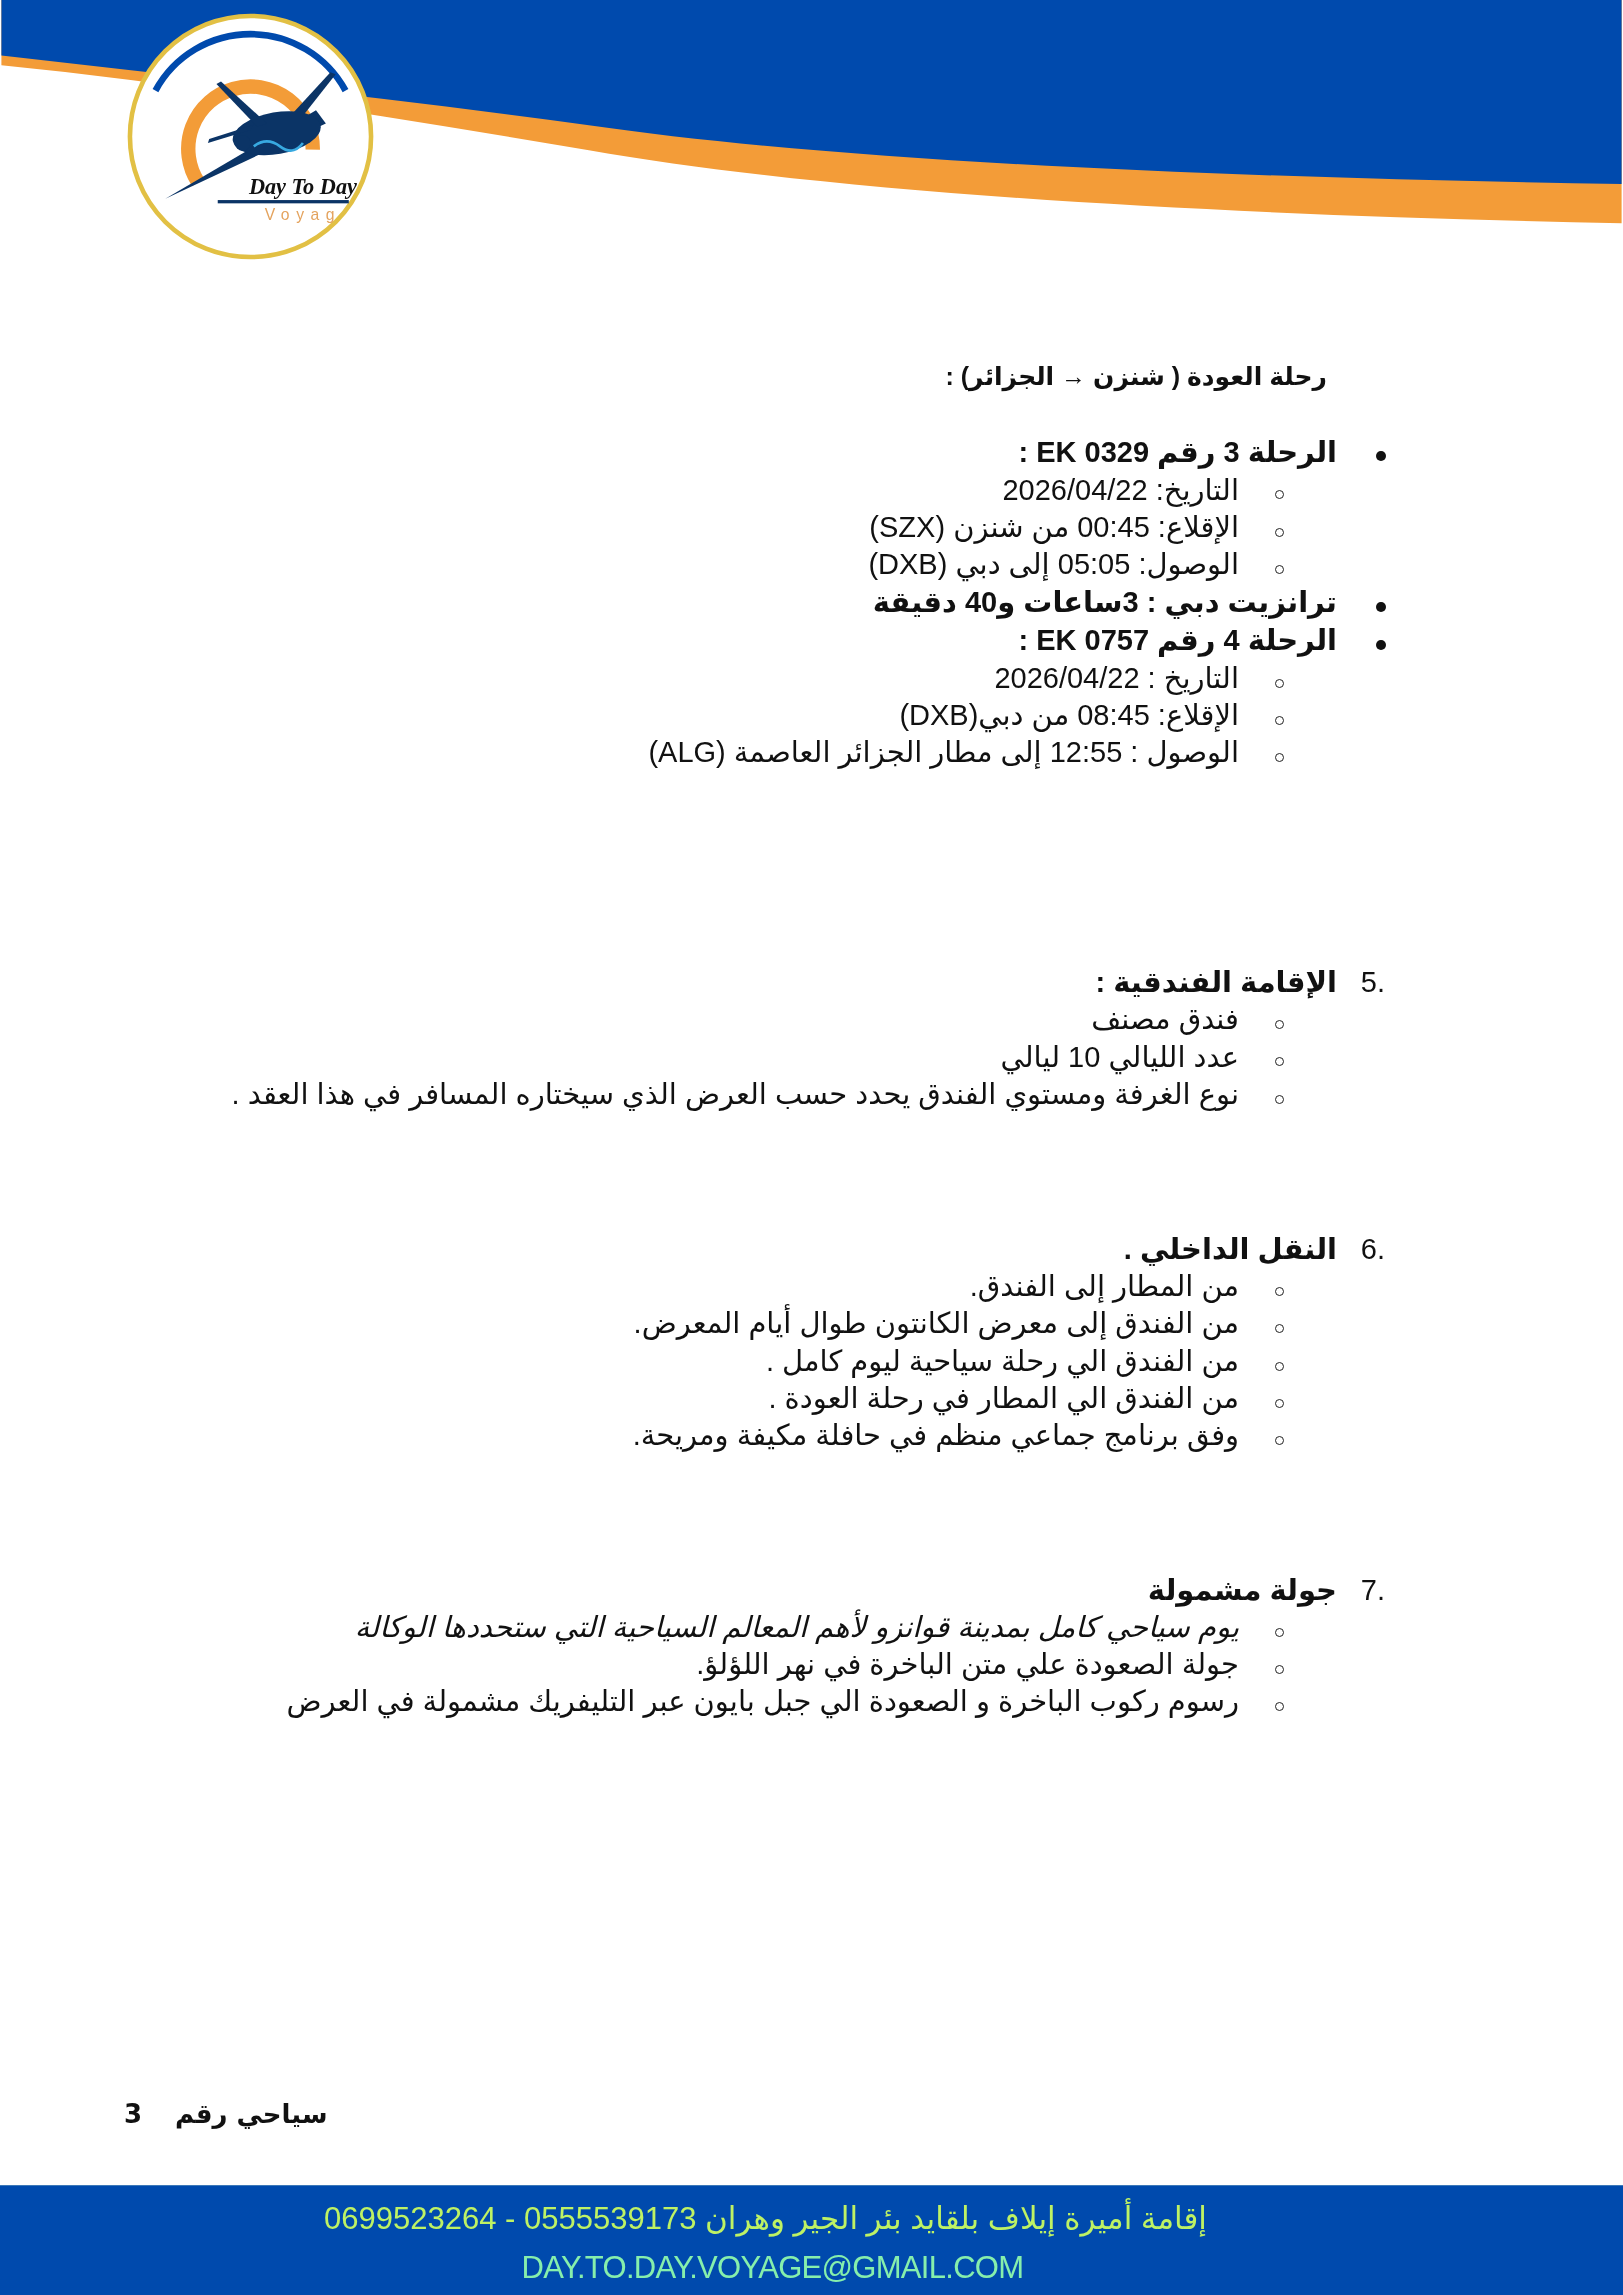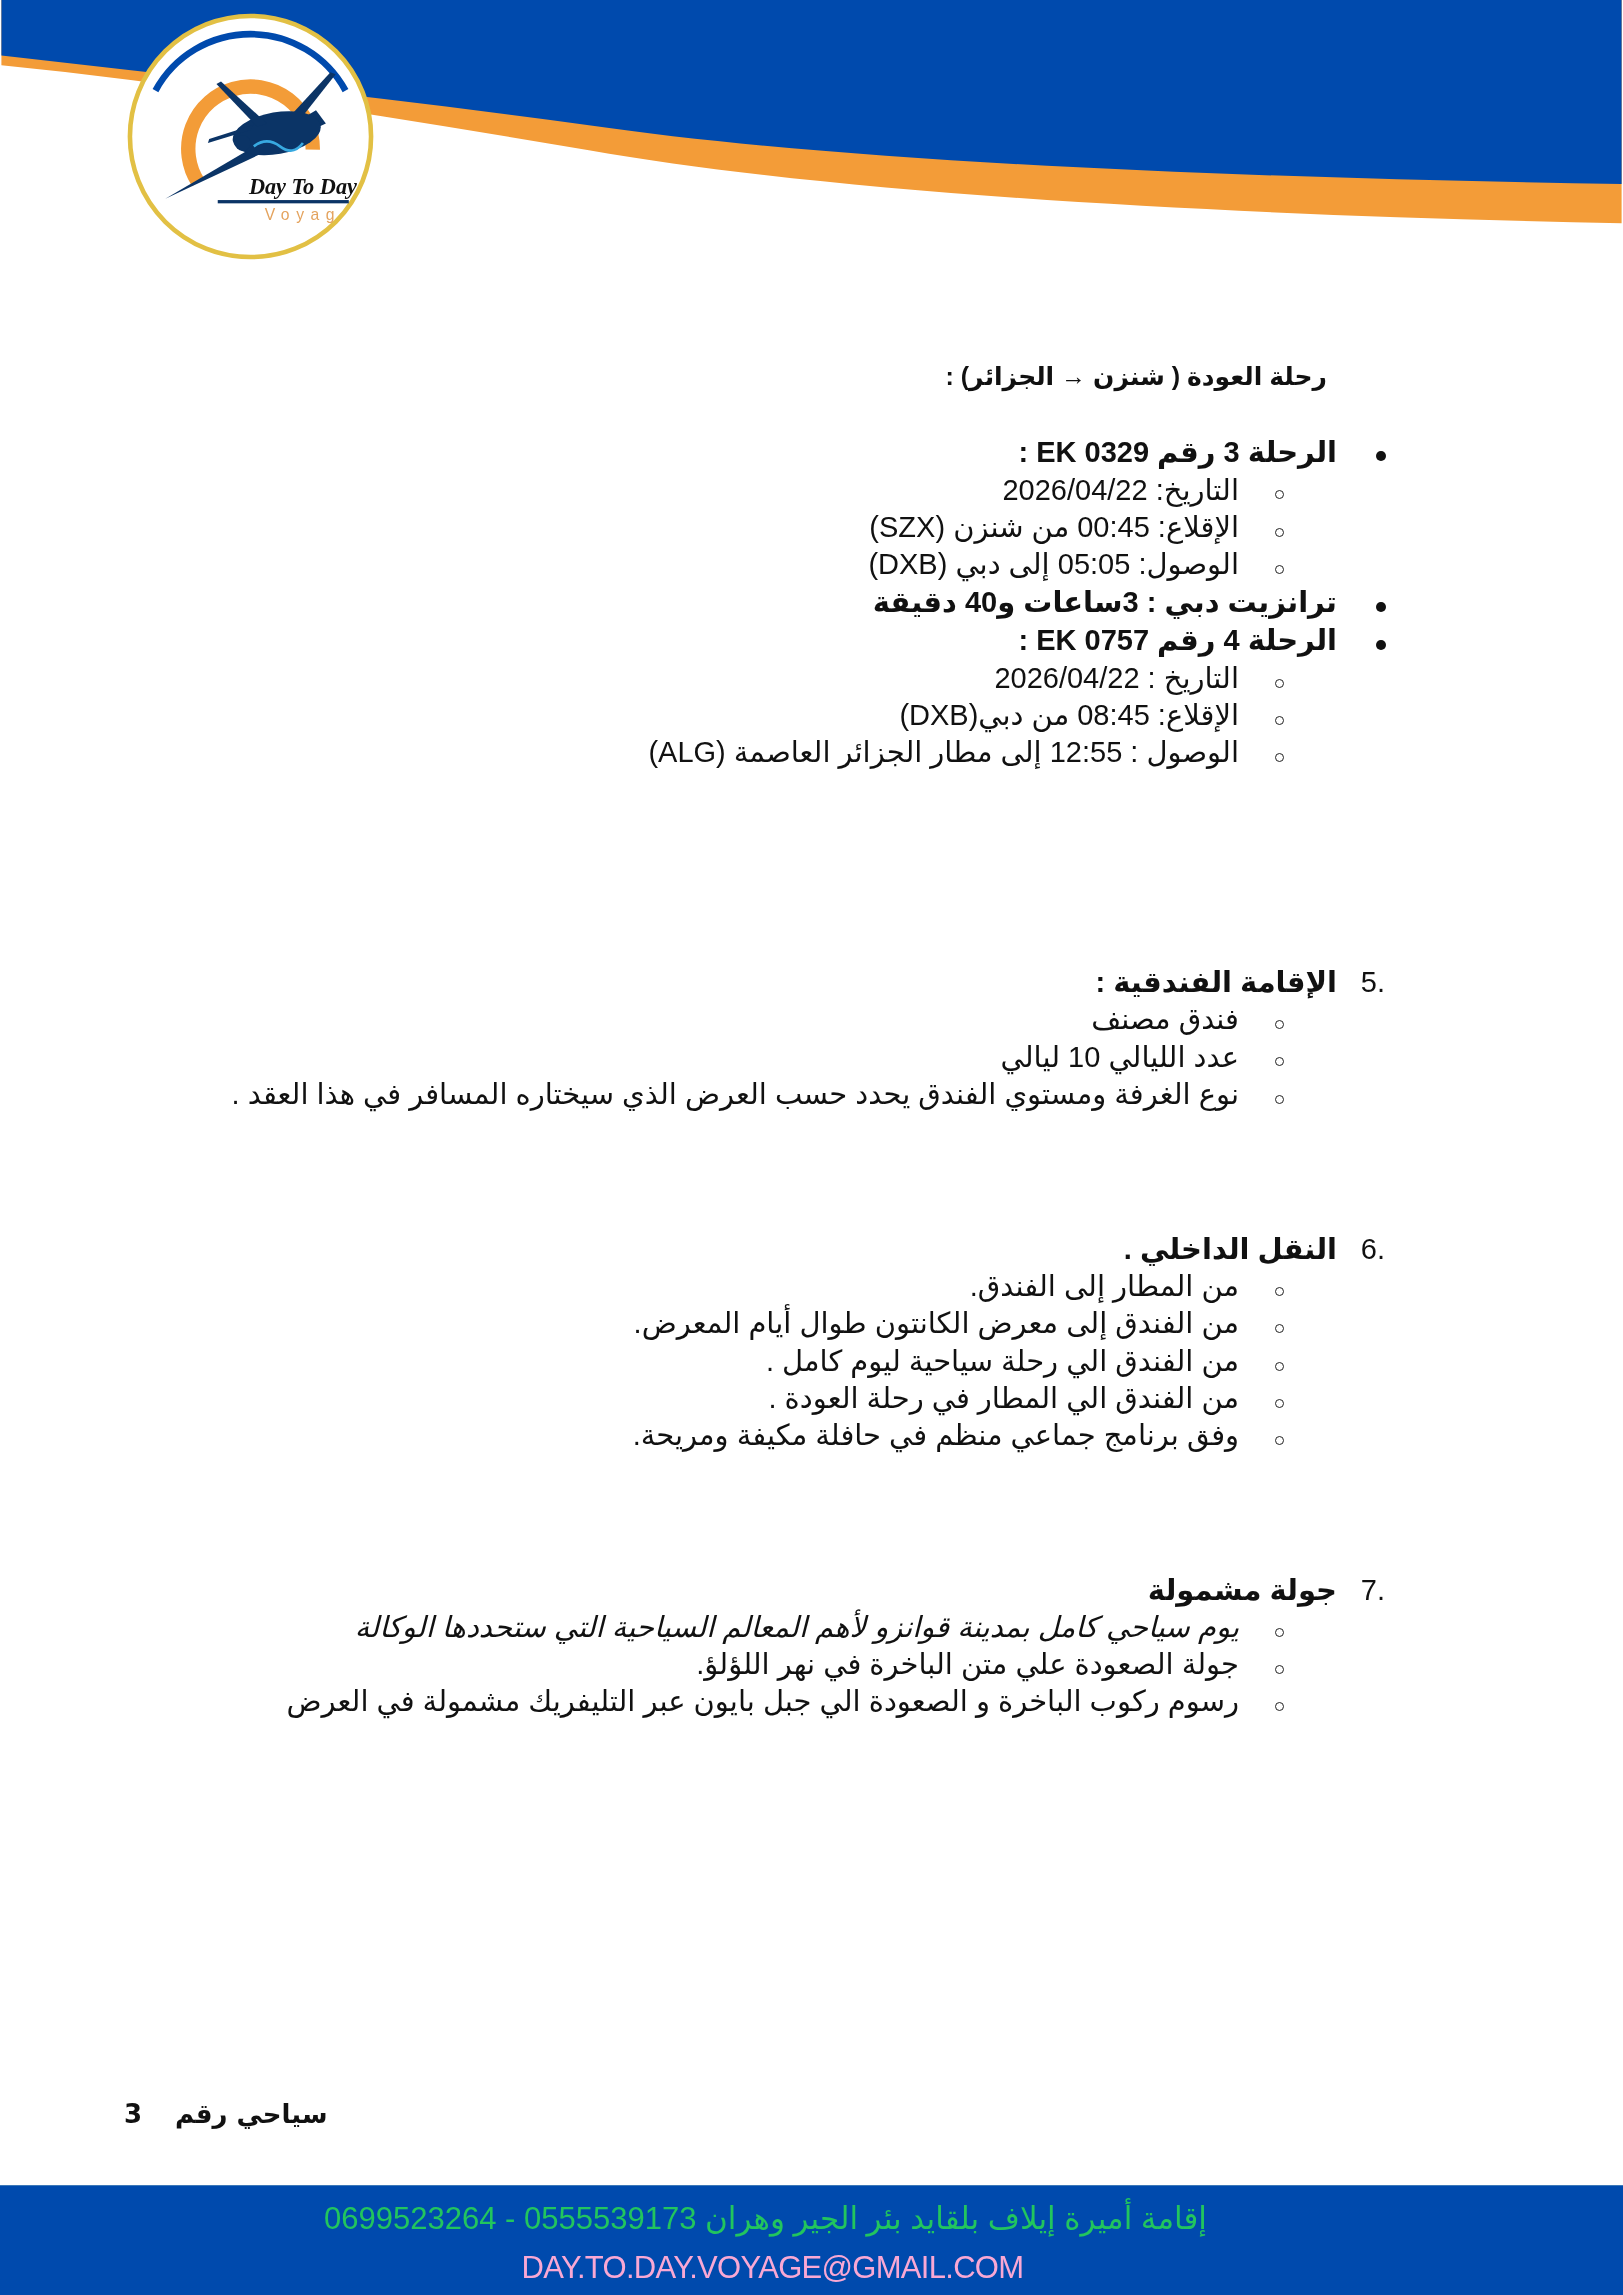--- a/index.html
+++ b/index.html
@@ -35,26 +35,26 @@
       font-family: "DejaVu Sans", sans-serif; direction: rtl; white-space: nowrap;
     }
     .page-num .n { margin-right: 33px; }
 
     .footer {
       position: absolute; left: 0; top: 2185px; width: 1623px; height: 111px; background: #004AAD;
       border-top: 1.3px solid #3C78B8;
     }
     .footer .f1 {
       position: absolute; left: 0; width: 1623px; top: 14.4px; text-align: center;
-      color: #22c55e; font-size: 31px; direction: rtl; white-space: nowrap;
+      color: #bef264; font-size: 31px; direction: rtl; white-space: nowrap;
       padding-right: 92px; box-sizing: border-box;
     }
     .footer .f2 {
       position: absolute; left: 0; width: 1623px; top: 64px; text-align: center;
-      color: #f9a8d4; font-size: 31px; white-space: nowrap; letter-spacing: -0.7px;
+      color: #86efac; font-size: 31px; white-space: nowrap; letter-spacing: -0.7px;
       padding-right: 78px; box-sizing: border-box;
     }
   </style>
 </head>
 <body>
 
 <svg class="header-art" viewBox="0 0 2482 360" xmlns="http://www.w3.org/2000/svg">
   <path d="M0,0 L2482,0 L2482,342 C1900,330 1300,300 900,230 C600,180 300,130 0,100 Z" fill="#F39C38"></path>
   <path d="M0,0 L2482,0 L2482,282 C1900,272 1300,250 900,192 C600,150 300,120 0,85 Z" fill="#004AAD"></path>
 </svg>

